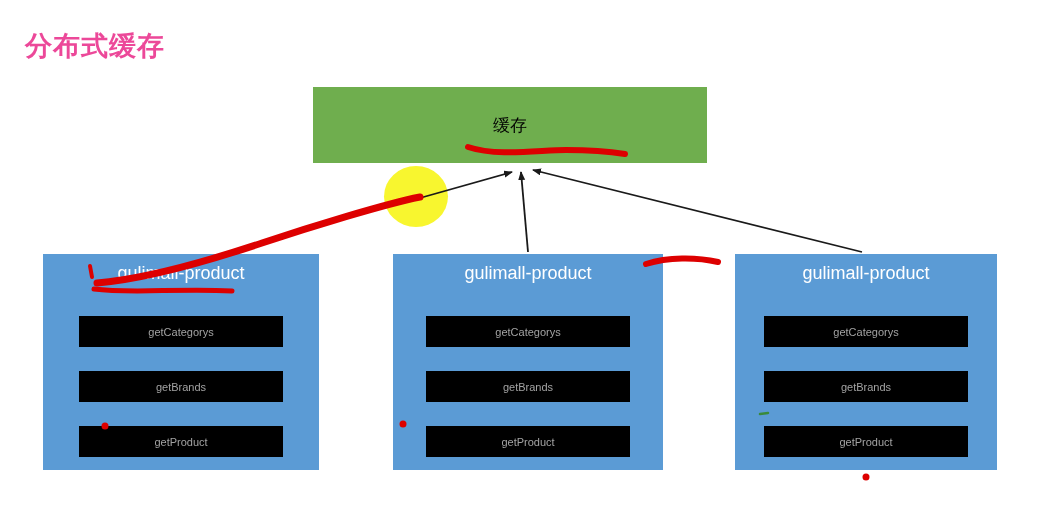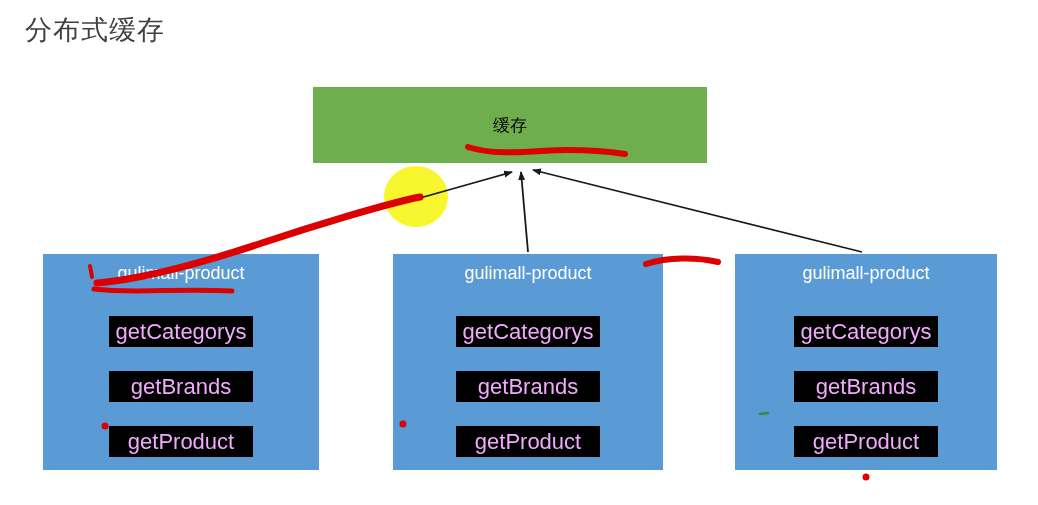--- a/index.html
+++ b/index.html
@@ -10,24 +10,24 @@
     position: relative;
     width: 1038px;
     height: 505px;
     background: #ffffff;
     overflow: hidden;
   }
 
   .diagram-title {
     position: absolute;
     left: 25px;
-    top: 12px;
+    top: 28px;
     font-size: 27px;
-    font-weight: normal;
-    color: #404040;
+    font-weight: bold;
+    color: #ec4899;
     letter-spacing: 1px;
   }
 
   .cache-box {
     position: absolute;
     left: 313px;
     top: 87px;
     width: 394px;
     height: 76px;
     background: #6fae4e;
@@ -63,25 +63,25 @@
 
   .methods {
     margin-top: 32px;
     display: flex;
     flex-direction: column;
     gap: 24px;
     align-items: center;
   }
 
   .method-btn {
-    width: 144px;
+    width: 204px;
     height: 31px;
     background: #000000;
-    color: #f0abfc;
-    font-size: 22px;
+    color: #a3a3a3;
+    font-size: 11px;
     display: flex;
     align-items: center;
     justify-content: center;
   }
 
   .highlight-blob {
     position: absolute;
     left: 384px;
     top: 166px;
     width: 64px;

